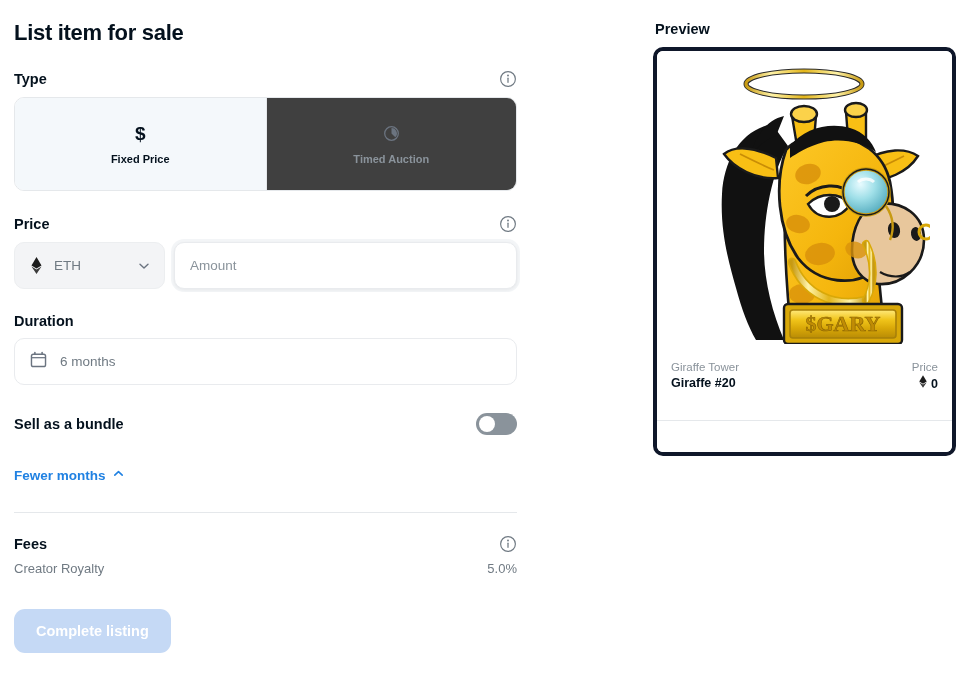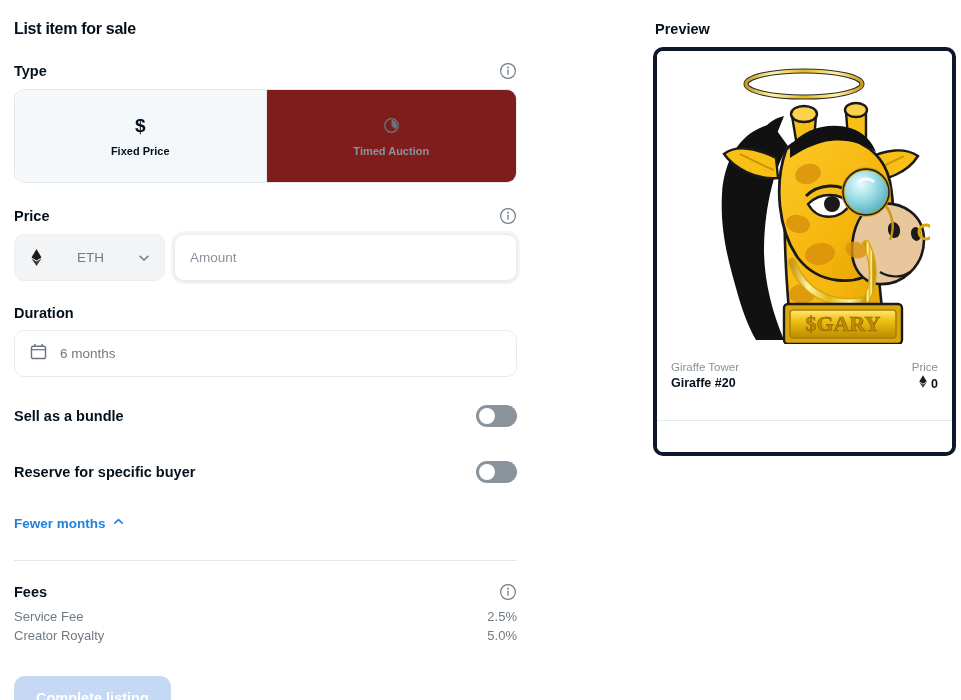--- a/index.html
+++ b/index.html
@@ -12,21 +12,21 @@
     overflow: hidden;
   }
   .page { position: relative; width: 961px; height: 700px; }
 
   
   .form-col {
     position: absolute; left: 14px; top: 0;
     width: 503px;
   }
   .page-title {
-    font-size: 16px; font-weight: bold;
+    font-size: 22px; font-weight: bold;
     letter-spacing: -0.3px;
     margin: 20px 0 0 0; padding: 0;
     color: #04111d;
   }
 
   .section-head {
     display: flex; align-items: center; justify-content: space-between;
     margin-top: 24px; margin-bottom: 9px;
   }
   .section-label { font-size: 14.5px; font-weight: bold; color: #04111d; }
@@ -40,40 +40,39 @@
     border-radius: 10px;
     overflow: hidden;
     height: 94px;
   }
   .type-opt {
     flex: 1 1 50%;
     display: flex; flex-direction: column;
     align-items: center; justify-content: center;
     gap: 10px;
     cursor: pointer;
-    background: #7f1d1d;
+    background: #404040;
   }
   .type-opt.selected { background: #f4f8fb; }
   .type-opt + .type-opt { border-left: 1px solid #e5e8eb; }
   .type-label { font-size: 11px; font-weight: bold; color: #04111d; }
   .type-opt:not(.selected) .type-label { color: #8a939b; font-weight: bold; }
   .type-icon { height: 20px; display: flex; align-items: center; justify-content: center; }
   .dollar-glyph { font-size: 19px; font-weight: bold; color: #04111d; line-height: 1; }
 
   
   .price-row { display: flex; align-items: flex-start; gap: 9px; }
   .eth-select {
     width: 151px; height: 47px;
     background: #f3f4f6;
     border: 1px solid #eceef0;
     border-radius: 10px;
     display: flex; align-items: center;
     padding: 0 13px;
     cursor: pointer;
-    gap: 23px;
   }
   .eth-sym { width: 16px; display: flex; justify-content: center; }
   .eth-name {
     flex: 1 1 auto;
     font-size: 13.5px; color: #707a83;
     padding-left: 10px;
   }
   .chevron { width: 14px; height: 14px; display: block; }
 
   .amount-wrap {
@@ -287,26 +286,20 @@
     </div>
 
     
     <div class="toggle-row">
       <span class="toggle-label">Sell as a bundle</span>
       <span class="switch">
           <span class="knob"></span>
         </span>
     </div>
 
-    <div class="toggle-row">
-      <span class="toggle-label">Reserve for specific buyer</span>
-      <span class="switch">
-          <span class="knob"></span>
-        </span>
-    </div>
 
     <div class="fewer">
       <span>Fewer months</span>
       <span>
         <svg width="13" height="13" viewBox="0 0 14 14" fill="none">
           <path d="M3 8.8 L7 5 L11 8.8" stroke="#2081e2" stroke-width="1.7" stroke-linecap="round" stroke-linejoin="round"></path>
         </svg>
       </span>
     </div>
 
@@ -317,24 +310,20 @@
       <span class="fees-title">Fees</span>
       <span>
         <svg class="info-icon" viewBox="0 0 20 20" fill="none">
           <circle cx="10" cy="10" r="8.2" stroke="#707a83" stroke-width="1.3"></circle>
           <circle cx="10" cy="6.1" r="1.05" fill="#707a83"></circle>
           <rect x="9.3" y="8.4" width="1.4" height="6" rx="0.7" fill="#707a83"></rect>
         </svg>
       </span>
     </div>
 
-    <div class="fee-row">
-      <span>Service Fee</span>
-      <span>2.5%</span>
-    </div>
     <div class="fee-row">
       <span>Creator Royalty</span>
       <span>5.0%</span>
     </div>
 
     <button class="complete-btn" disabled="">Complete listing</button>
 
   </div>
 
   <div class="preview-col">

